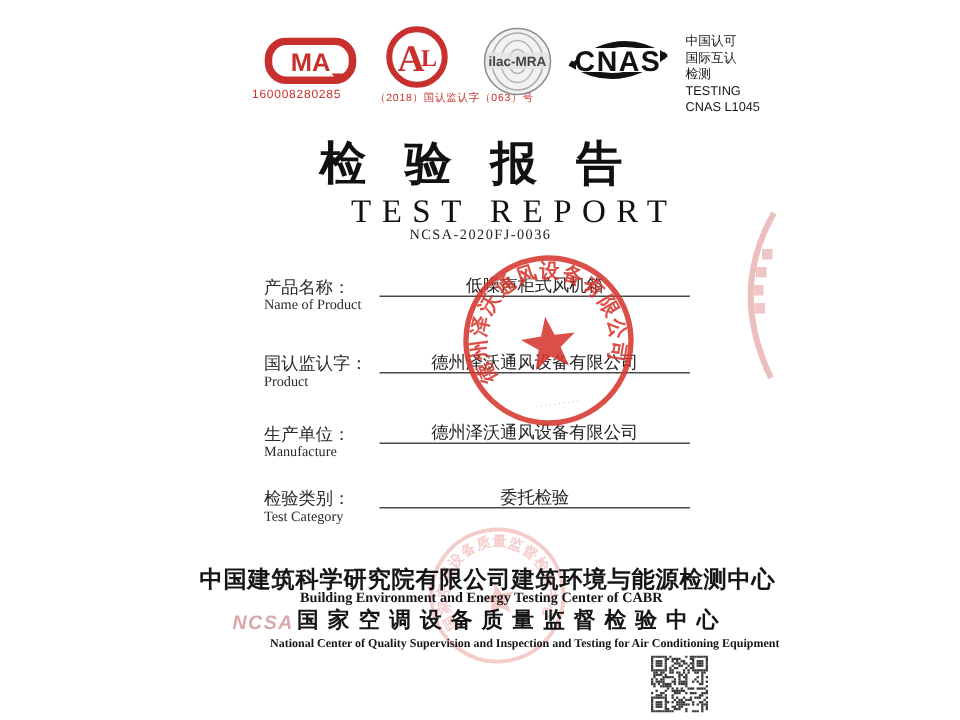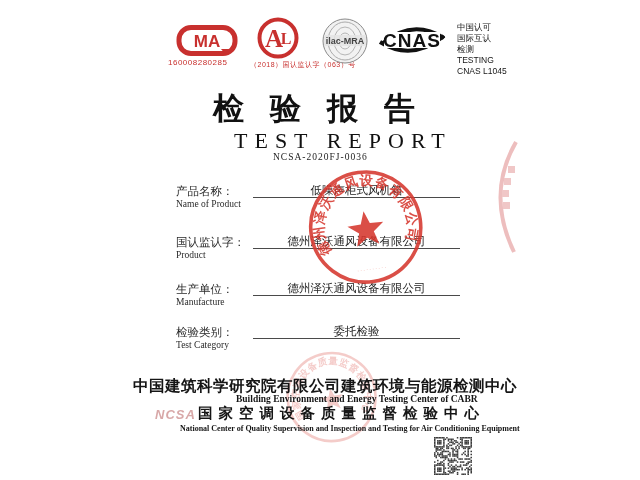--- a/index.html
+++ b/index.html
@@ -133,21 +133,21 @@
         </defs>
       <circle cx="50" cy="50" r="44" fill="none" stroke="#d6372e" stroke-width="2.6"></circle>
       <polygon points="50,41 52.88,49.04 61.41,49.29 54.66,54.51 57.05,62.71 50,57.9 42.95,62.71 45.34,54.51 38.59,49.29 47.12,49.04" fill="#d6372e"></polygon>
       <text font-size="9.5" font-weight="bold" fill="#d6372e" font-family="Liberation Sans, sans-serif">
         <textPath href="#arcFoot" startOffset="1" textLength="140">国家空调设备质量监督检验中心</textPath>
       </text>
     </svg>
   </div>
 
   <div class="abs org-cn" style="left:133px;top:376px;">中国建筑科学研究院有限公司建筑环境与能源检测中心</div>
-  <div class="abs org-en" style="left:200px;top:394px;margin-left:36px;">Building Environment and Energy Testing Center of CABR</div>
+  <div class="abs org-en" style="left:200px;top:394px;">Building Environment and Energy Testing Center of CABR</div>
   <div class="abs ncsa-logo" style="left:155px;top:407px;">NCSA</div>
   <div class="abs center-cn" style="left:198px;top:404px;">国家空调设备质量监督检验中心</div>
   <div class="abs center-en" style="left:136px;top:424px;margin-left:44px;">National Center of Quality Supervision and Inspection and Testing for Air Conditioning Equipment</div>
 
   <div class="abs" style="left:434px;top:437px;width:38px;height:38px;"><svg width="38" height="38" viewBox="0 0 38 38" fill="#3a3a3a">
         <rect x="0.00" y="0.00" width="1.52" height="1.52"></rect>
         <rect x="1.52" y="0.00" width="1.52" height="1.52"></rect>
         <rect x="3.04" y="0.00" width="1.52" height="1.52"></rect>
         <rect x="4.56" y="0.00" width="1.52" height="1.52"></rect>
         <rect x="6.08" y="0.00" width="1.52" height="1.52"></rect>

